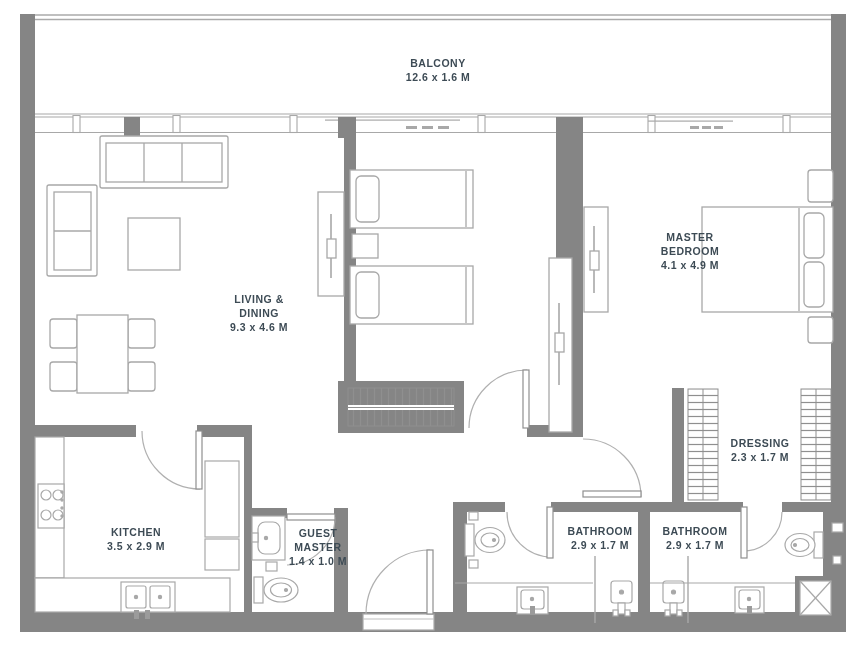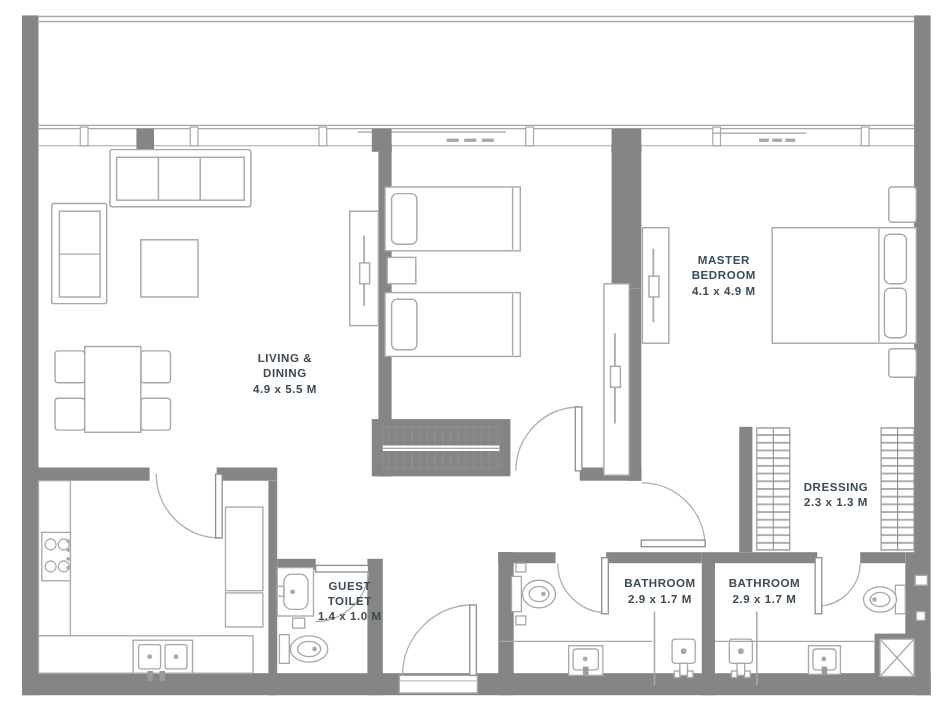--- a/index.html
+++ b/index.html
@@ -286,34 +286,42 @@
       <rect x="832" y="523" width="11" height="9"></rect>
       <rect x="814" y="532" width="9" height="26"></rect>
       <ellipse cx="800" cy="545" rx="15" ry="11.5"></ellipse>
       <ellipse cx="800" cy="545" rx="9" ry="6.5"></ellipse>
       <circle cx="795" cy="545" r="1.5" fill="#a8a8a8"></circle>
       <rect x="833" y="556" width="8" height="8"></rect>
     </g>
   </g>
 </svg>
 
-  <div class="room-label" style="left:259px;top:319px;width:76px;">
+  <div class="room-label" style="left:438px;top:56px;width:120px;">
+    <span class="rname">BALCONY</span>
+    <span class="dims">12.6 x 1.6 M</span>
+  </div>
+  <div class="room-label" style="left:259px;top:292px;width:76px;">
     <span class="rname">LIVING &amp; DINING</span>
-    <span class="dims">4.9 x 5.5 M</span>
-  </div>
-  <div class="room-label" style="left:658px;top:230px;width:86px;">
+    <span class="dims">9.3 x 4.6 M</span>
+  </div>
+  <div class="room-label" style="left:690px;top:230px;width:86px;">
     <span class="rname">MASTER BEDROOM</span>
     <span class="dims">4.1 x 4.9 M</span>
   </div>
   <div class="room-label" style="left:760px;top:436px;width:110px;">
     <span class="rname">DRESSING</span>
-    <span class="dims">2.3 x 1.3 M</span>
+    <span class="dims">2.3 x 1.7 M</span>
+  </div>
+  <div class="room-label" style="left:136px;top:525px;width:110px;">
+    <span class="rname">KITCHEN</span>
+    <span class="dims">3.5 x 2.9 M</span>
   </div>
   <div class="room-label" style="left:318px;top:526px;width:60px;">
-    <span class="rname">GUEST TOILET</span>
+    <span class="rname">GUEST MASTER</span>
     <span class="dims">1.4 x 1.0 M</span>
   </div>
   <div class="room-label" style="left:600px;top:524px;width:110px;">
     <span class="rname">BATHROOM</span>
     <span class="dims">2.9 x 1.7 M</span>
   </div>
   <div class="room-label" style="left:695px;top:524px;width:110px;">
     <span class="rname">BATHROOM</span>
     <span class="dims">2.9 x 1.7 M</span>
   </div>

